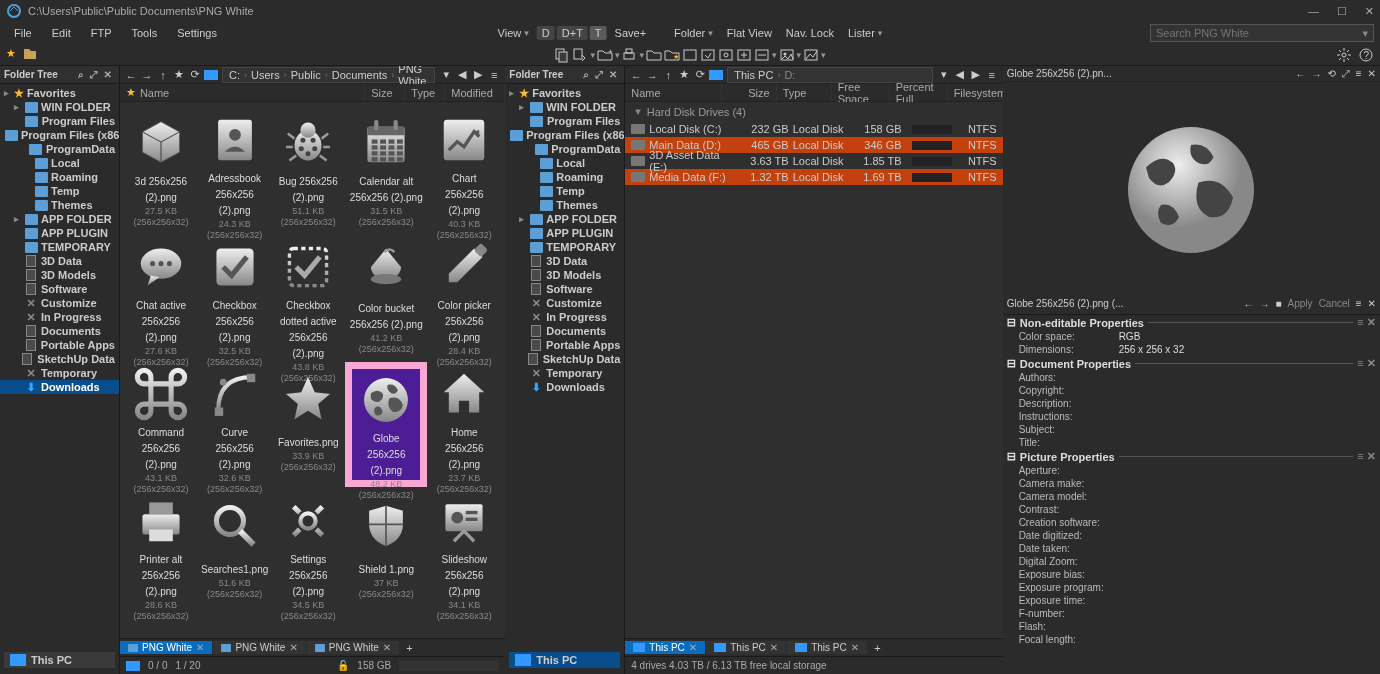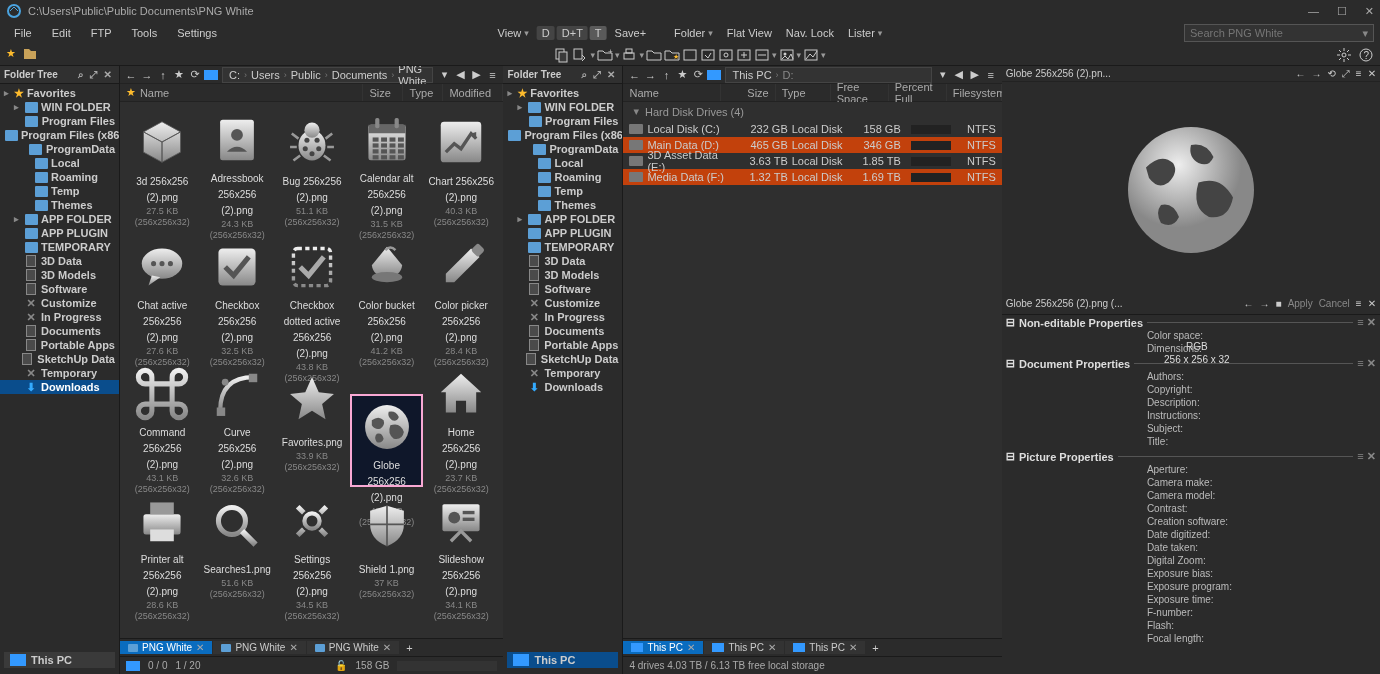--- a/index.html
+++ b/index.html
@@ -6,21 +6,21 @@
 body { font-family: "Segoe UI", Tahoma, sans-serif; font-size: 11px; background: #2b2b2b; color: #ccc; overflow: hidden; width: 1380px; height: 674px; }
 .titlebar { height: 22px; background: #2b2b2b; display: flex; align-items: center; padding: 0 6px; color: #aaa; }
 .titlebar .spacer { flex: 1; }
 .winctrl { display: flex; gap: 18px; }
 .winctrl span { cursor: pointer; }
 .menubar { height: 22px; background: #2b2b2b; display: flex; align-items: center; padding: 0 6px; gap: 4px; position: relative; }
 .menubar .menuitem { padding: 2px 8px; color: #ccc; cursor: pointer; }
 .menubar .center { position: absolute; left: 50%; transform: translateX(-50%); display: flex; align-items: center; gap: 2px; }
 .tbtn { padding: 2px 6px; color: #ccc; cursor: pointer; display: inline-flex; align-items: center; gap: 3px; }
 .tbtn.box { background: #444; border-radius: 2px; padding: 1px 5px; }
-.searchbox { position: absolute; right: 6px; background: #333; border: 1px solid #555; width: 190px; height: 18px; padding: 0 5px; color: #888; font-size: 11px; display: flex; align-items: center; }
+.searchbox { position: absolute; right: 6px; background: #333; border: 1px solid #555; width: 224px; height: 18px; padding: 0 5px; color: #888; font-size: 11px; display: flex; align-items: center; }
 .searchbox input { background: transparent; border: none; color: #888; width: 100%; outline: none; font-size: 11px; }
 .toolbar { height: 22px; background: #2b2b2b; display: flex; align-items: center; justify-content: center; gap: 2px; border-bottom: 1px solid #1a1a1a; position: relative; padding: 0 8px; }
 .toolbar .left { position: absolute; left: 6px; display: flex; gap: 6px; }
 .toolbar .right { position: absolute; right: 6px; display: flex; gap: 6px; }
 .toolbar svg { width: 16px; height: 16px; }
 .icon16 { width: 16px; height: 16px; display: inline-block; }
 .main { display: flex; height: 608px; }
 .panel { display: flex; flex-direction: column; border-right: 1px solid #1a1a1a; font-weight: bold; }
 .panel-header { height: 18px; background: #303030; display: flex; align-items: center; padding: 0 4px; font-size: 10px; color: #ccc; border-bottom: 1px solid #1a1a1a; }
 .panel-header .phtitle { flex: 1; }
@@ -40,21 +40,21 @@
 .filepanel { flex: 1; display: flex; flex-direction: column; background: #2f2f2f; }
 .navbar { height: 18px; display: flex; align-items: center; padding: 0 4px; gap: 2px; background: #2b2b2b; border-bottom: 1px solid #222; }
 .navbar .navbtn { width: 14px; height: 14px; display: inline-flex; align-items: center; justify-content: center; color: #ccc; font-size: 11px; cursor: pointer; }
 .navbar .crumbbox { flex: 1; display: flex; align-items: center; gap: 2px; background: #333; height: 16px; padding: 0 4px; margin: 0 2px; border: 1px solid #444; }
 .crumb { color: #ccc; cursor: pointer; padding: 0 2px; }
 .crumb-sep { color: #777; font-size: 9px; }
 .colheader { height: 18px; background: #2b2b2b; display: flex; border-bottom: 1px solid #222; }
 .colheader .col { padding: 2px 6px; color: #aaa; border-right: 1px solid #333; display: flex; align-items: center; gap: 4px; }
 .filegrid { flex: 1; display: grid; grid-template-columns: repeat(5, 1fr); grid-auto-rows: 125px; padding: 6px; gap: 2px; overflow-y: auto; background: #2f2f2f; align-content: start; }
 .fileitem { display: flex; flex-direction: column; align-items: center; justify-content: flex-start; padding: 4px 2px; text-align: center; cursor: pointer; border: 1px solid transparent; }
-.fileitem.selected { background: #0f172a; border: 2px solid #f9a8d4; margin-top: 32px; }
+.fileitem.selected { background: #4c1d95; border: 7px solid #f9a8d4; }
 .fileitem .thumb { width: 64px; height: 64px; display: flex; align-items: center; justify-content: center; margin-bottom: 4px; }
 .fileitem .fname { font-size: 10px; color: #ddd; line-height: 16px; max-width: 80px; word-wrap: break-word; }
 .fileitem .fmeta { font-size: 9px; color: #888; line-height: 11px; }
 .tabsbar { height: 18px; background: #2b2b2b; display: flex; align-items: center; border-top: 1px solid #1a1a1a; }
 .tab { padding: 1px 8px; background: #333; color: #ccc; font-size: 10px; margin-right: 1px; cursor: pointer; display: flex; align-items: center; gap: 4px; }
 .tab.active { background: #0a6cbf; color: #fff; }
 .tab .close { font-size: 10px; color: #aaa; }
 .tab-add { padding: 0 6px; cursor: pointer; }
 .statusbar { height: 18px; background: #2b2b2b; display: flex; align-items: center; border-top: 1px solid #1a1a1a; gap: 8px; padding: 0 6px; font-size: 10px; color: #aaa; }
 .prog { width: 100px; height: 10px; background: #333; position: relative; }
@@ -75,21 +75,21 @@
 
 .previewpanel { display: flex; flex-direction: column; background: #2b2b2b; }
 .preview-img { flex: 1; display: flex; align-items: center; justify-content: center; background: #2b2b2b; padding: 20px; }
 .preview-nav { height: 16px; display: flex; align-items: center; padding: 0 4px; gap: 6px; background: #2b2b2b; border-bottom: 1px solid #222; font-size: 10px; }
 .props { height: 360px; overflow-y: auto; background: #2b2b2b; border-top: 1px solid #1a1a1a; }
 .props-hdr { height: 16px; display: flex; align-items: flex-start; padding: 0 4px; gap: 6px; font-size: 10px; background: #2b2b2b; }
 .props-hdr .pht { flex: 1; overflow: hidden; text-overflow: ellipsis; white-space: nowrap; }
 .props-hdr .phl { color: #888; font-size: 10px; cursor: pointer; }
 .prop-section { display: flex; align-items: center; padding: 1px 4px; gap: 4px; font-weight: bold; color: #ddd; }
 .prop-section .line { flex: 1; height: 1px; background: #555; }
-.prop-row { display: flex; padding: 0 4px 0 16px; height: 13px; align-items: center; font-size: 10px; color: #bbb; flex-direction: column; }
+.prop-row { display: flex; padding: 0 4px 0 16px; height: 13px; align-items: center; font-size: 10px; color: #bbb; }
 .prop-row .pk { width: 100px; }
 .prop-row .pv { flex: 1; color: #ddd; }
 .arrow-small { font-size: 9px; color: #999; }
 
 
 .tool-ico { width: 16px; height: 16px; }
 </style>
 </head>
 <body>
 

